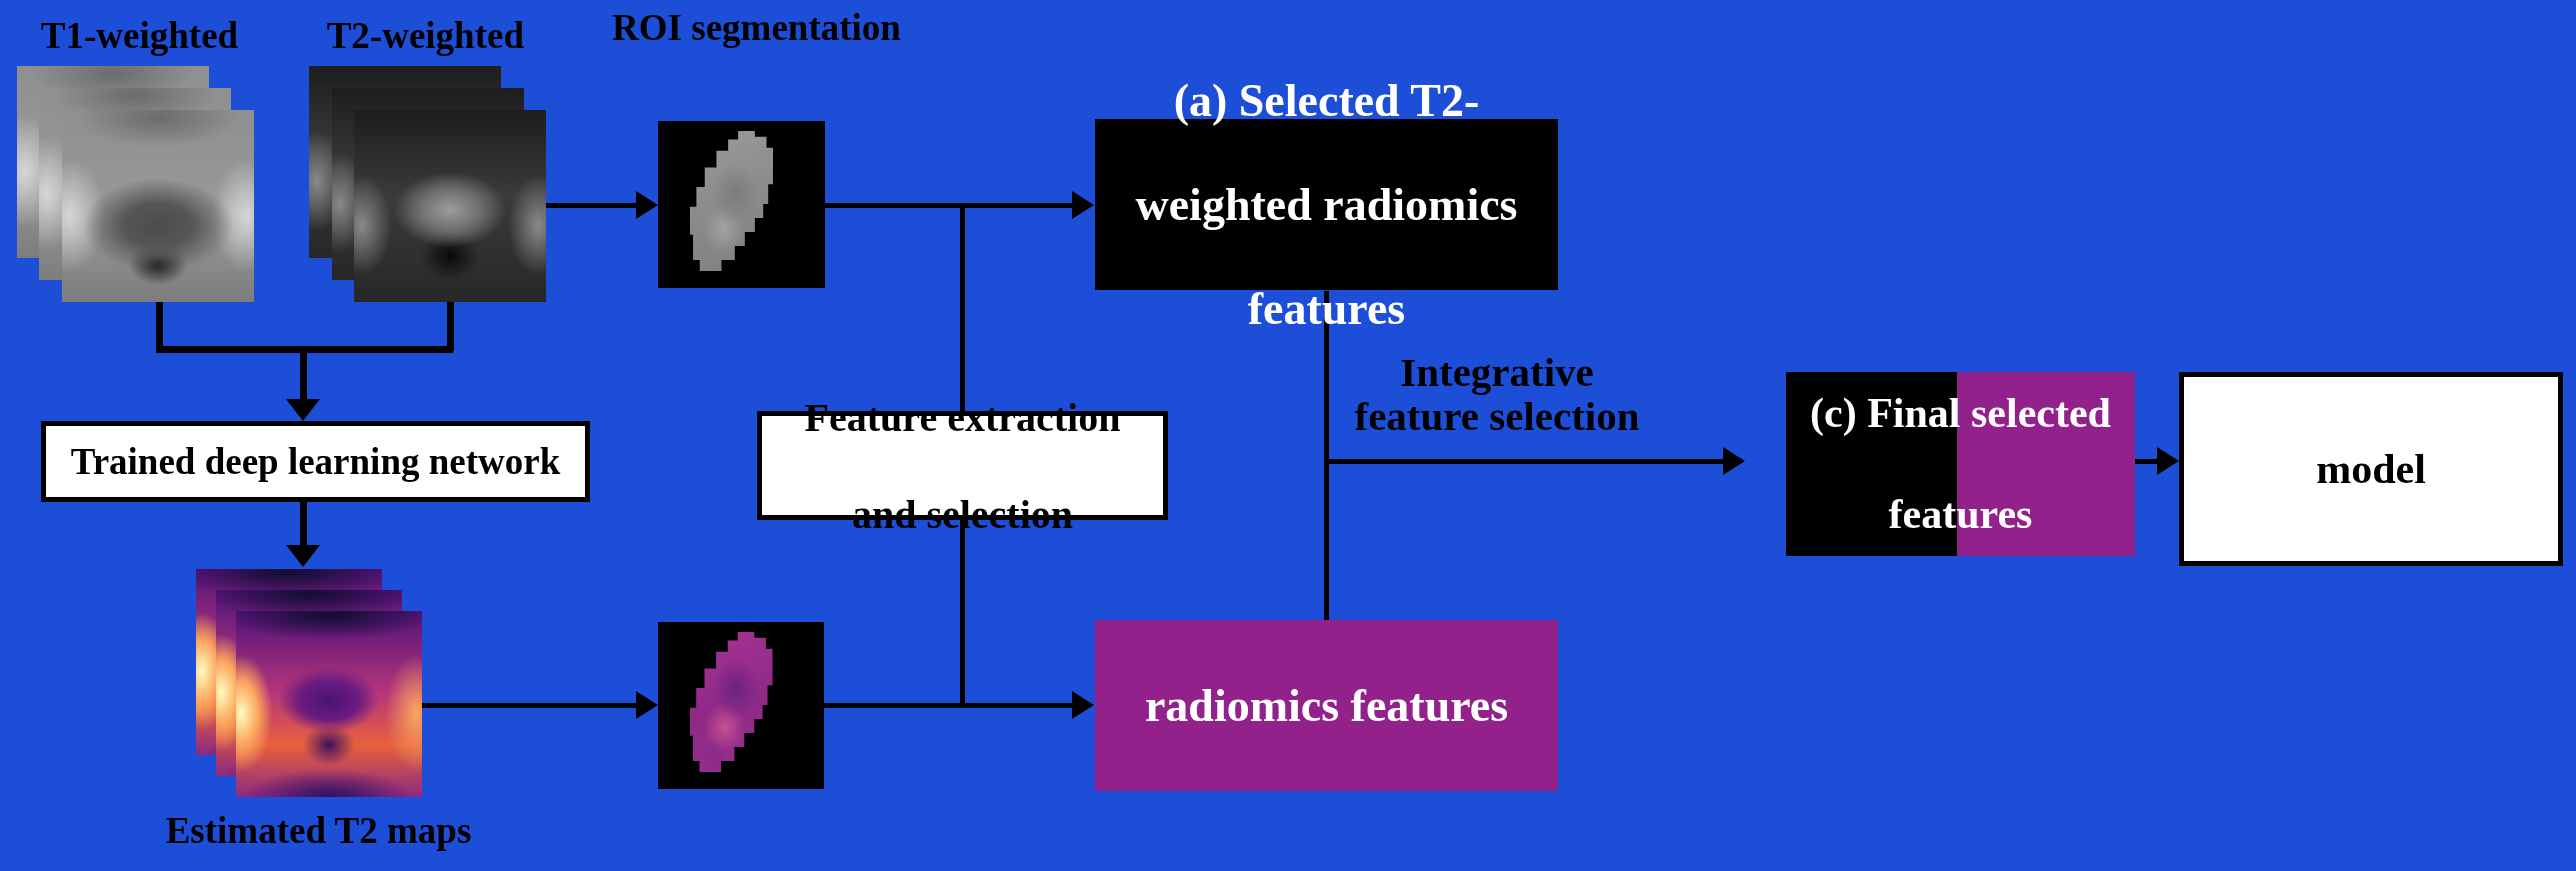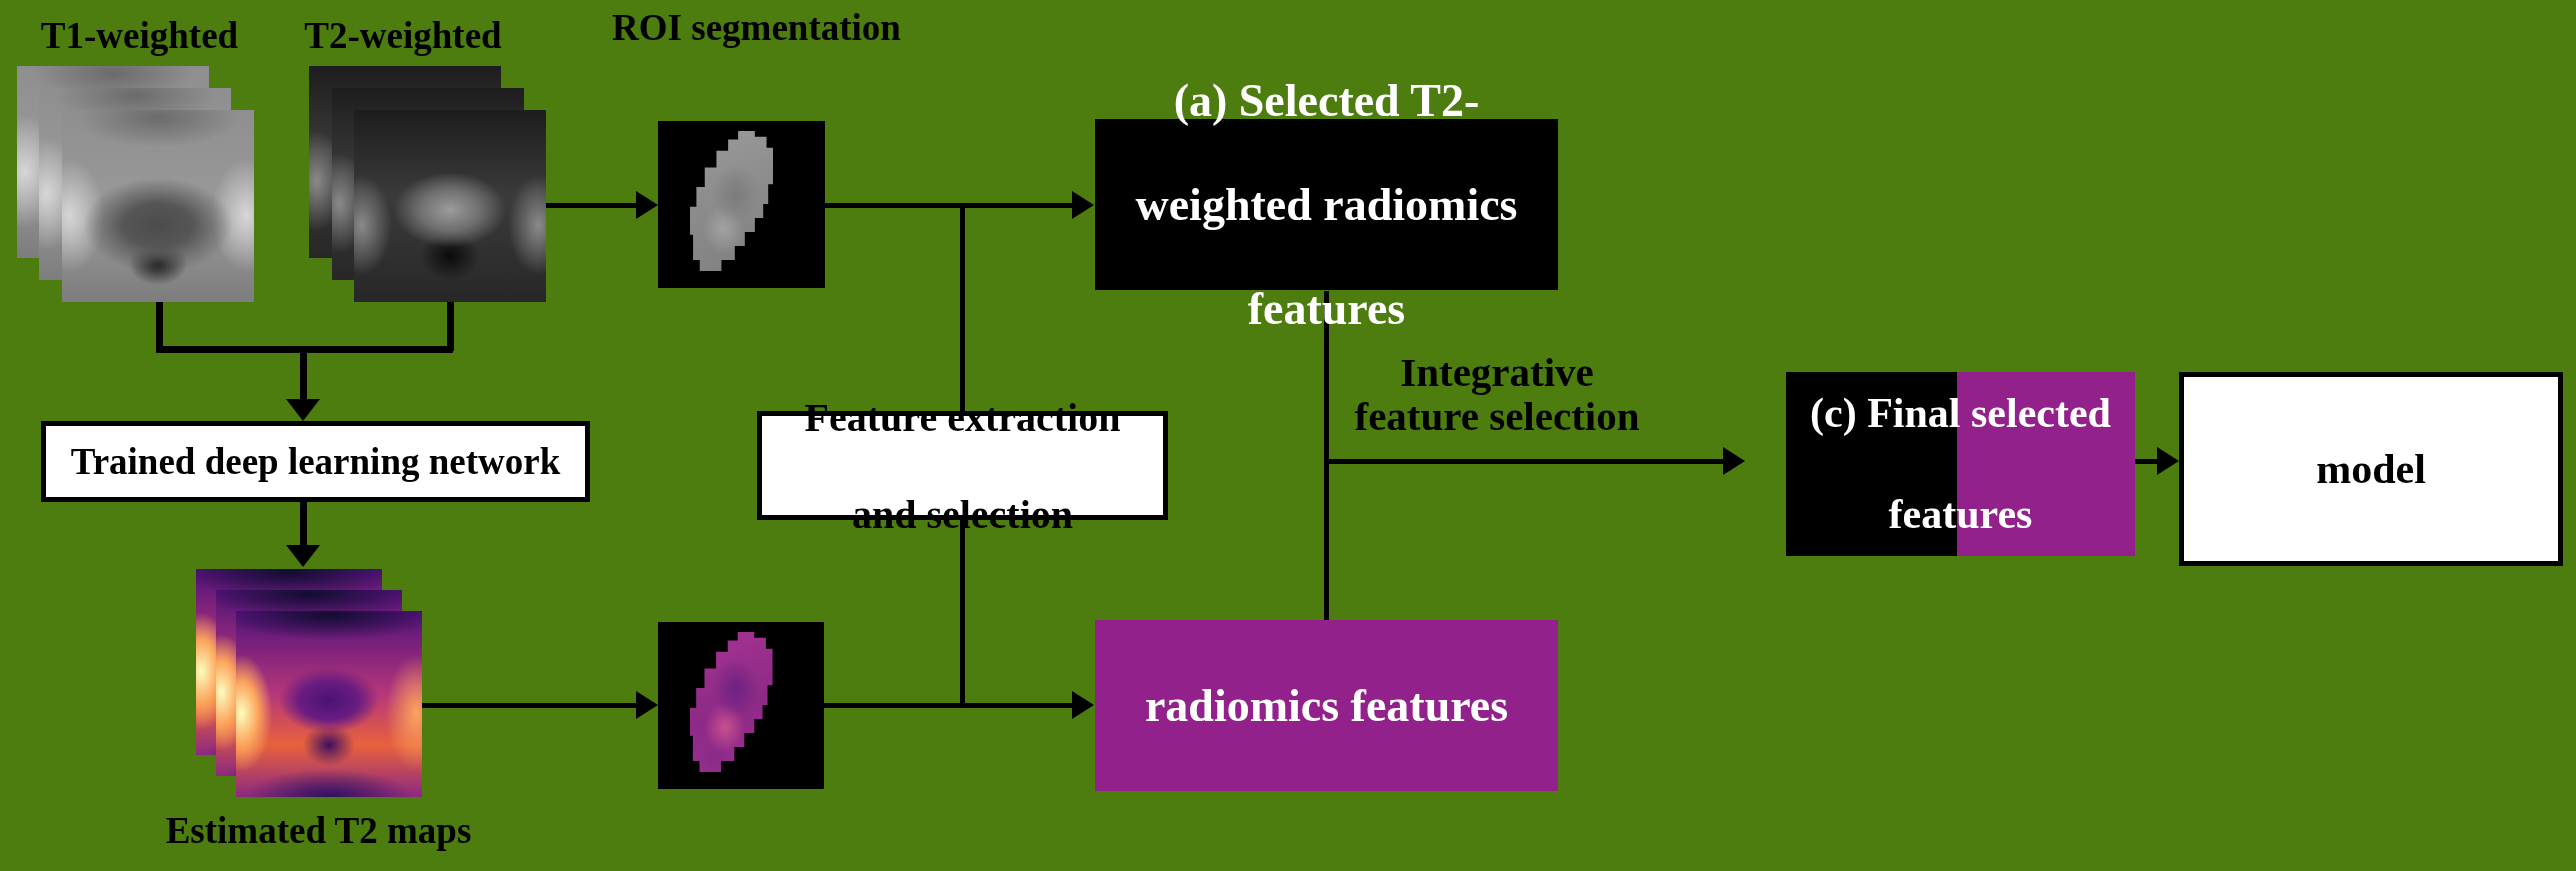--- a/index.html
+++ b/index.html
@@ -5,34 +5,34 @@
   html, body {
     margin: 0; padding: 0;
     width: 2576px; height: 872px;
     background: #ffffff;
     overflow: hidden;
     font-family: "Liberation Serif", "DejaVu Serif", serif;
   }
   #diagram {
     position: absolute; left: 0; top: 0;
     width: 2576px; height: 872px;
-    background: #4d7c0f;
+    background: #1d4ed8;
   }
   
   .lbl {
     position: absolute;
     font-weight: bold;
     color: #000000;
     text-align: center;
     font-size: 37px;
     line-height: 41px;
     white-space: nowrap;
   }
   #lbl-t1   { left: 26.5px;   top: 14.6px;   width: 226px; }
-  #lbl-t2   { left: 290px;  top: 14.6px;   width: 226px; }
+  #lbl-t2   { left: 298px;  top: 14.6px;   width: 226px; text-align: right; }
   #lbl-roi  { left: 604px;  top: 6.6px;   width: 305px; }
   #lbl-est  { left: 146px;  top: 810px; width: 345px; }
   #lbl-int  { left: 1321px; top: 350px;  width: 352px; font-size: 41px; line-height: 44px; white-space: normal; }
 
   
   .stack { position: absolute; }
   .mri   { position: absolute; width: 192px; height: 192px; }
   .mri.p0 { left: 0;    top: 0;    z-index: 1; }
   .mri.p1 { left: 22.6px; top: 22px; z-index: 2; }
   .mri.p2 { left: 45px; top: 44px; z-index: 3; }

